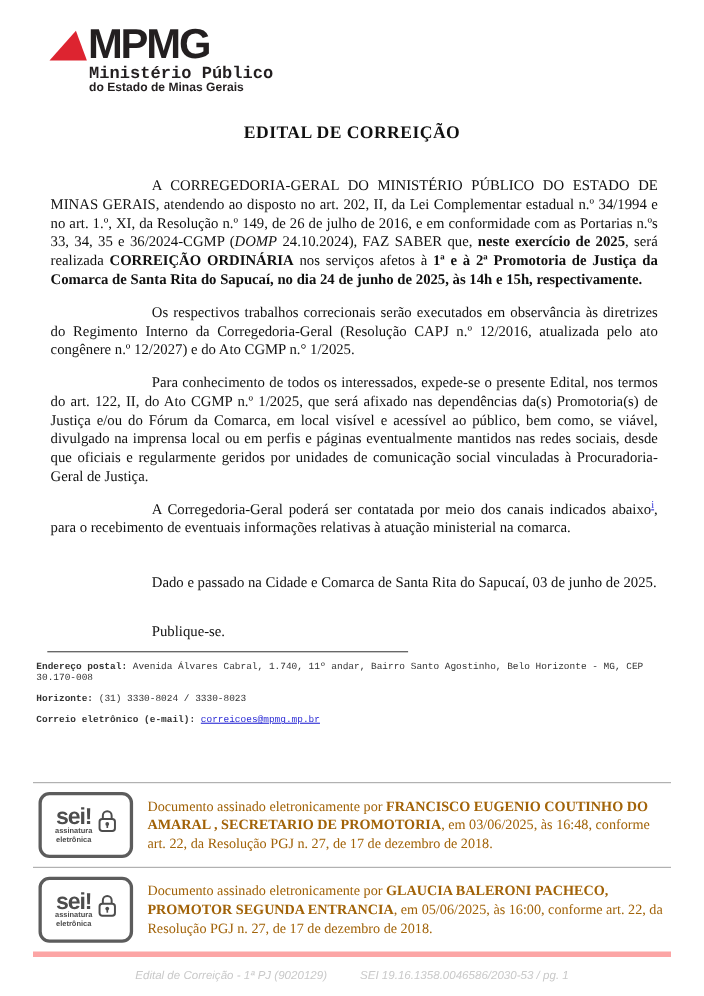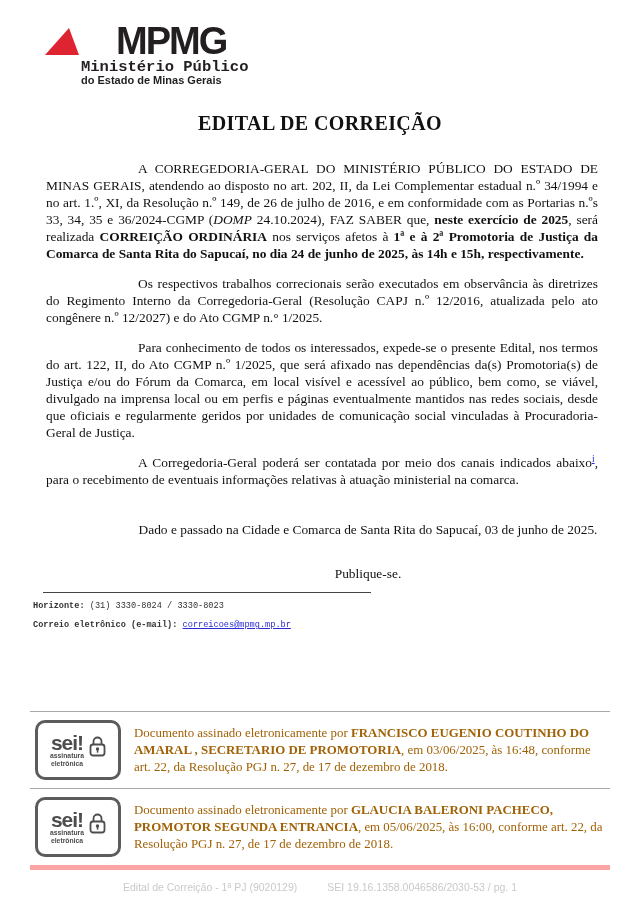--- a/index.html
+++ b/index.html
@@ -2,32 +2,32 @@
 <html><head>
 <meta charset="utf-8">
 <style>
   html,body{margin:0;padding:0;}
   body{width:640px;height:905px;background:#ffffff;font-family:"Liberation Serif",serif;color:#111;}
   .page{position:relative;width:640px;height:905px;overflow:hidden;background:#fff;}
 
   
   .logo{position:absolute;top:26px;left:44px;}
   .logo-top{display:flex;align-items:flex-end;}
-  .logo-acronym{font-family:"Liberation Sans",sans-serif;font-weight:bold;font-size:38px;line-height:30px;letter-spacing:-2px;color:#231f20;margin-left:36px;}
+  .logo-acronym{font-family:"Liberation Sans",sans-serif;font-weight:bold;font-size:38px;line-height:30px;letter-spacing:-2px;color:#231f20;}
   .logo-sub{margin-left:37px;font-family:"Liberation Sans",sans-serif;font-weight:bold;color:#231f20;}
   .logo-sub .l1{font-size:15.5px;line-height:16px;margin-top:3px;font-family:Liberation Mono, monospace;}
   .logo-sub .l2{font-size:11px;line-height:11px;}
 
   
-  .doc-title{position:absolute;top:112px;left:0;width:100%;text-align:center;font-weight:bold;font-size:20px;letter-spacing:0.4px;}
+  .doc-title{position:absolute;top:112px;left:0;width:100%;text-align:center;font-weight:bold;font-size:16px;letter-spacing:0.4px;}
 
   
   .content{position:absolute;top:160px;left:42px;width:556px;font-size:13.4px;line-height:17px;text-align:justify;}
   .content p{margin:0 0 13px 4px;text-indent:92px;}
-  .content p.no-justify{text-align:center;}
+  .content p.no-justify{text-align:left;}
   .p-date{margin-top:33px !important;}
   .p-publish{margin-top:27px !important;}
   .bold{font-weight:bold;}
   .italic{font-style:italic;}
   .sup-link{color:#2b2bd5;text-decoration:underline;font-size:9.5px;vertical-align:super;line-height:0;cursor:pointer;}
 
   
   .footnote{position:absolute;top:592px;left:33px;width:578px;font-family:"Liberation Mono","DejaVu Sans Mono",monospace;font-size:8.6px;color:#333;}
   .fn-rule{border:none;border-top:1px solid #444;width:328px;margin:0 0 8px 10px;}
   .fn-heading-row{margin-bottom:10px;}
@@ -41,21 +41,21 @@
   .sign-table{position:absolute;top:711px;left:30px;width:580px;border-bottom:5px solid #fca5a5;}
   .sig-row{display:flex;align-items:center;gap:13px;border-top:1px solid #a9a9a9;padding:8px 0 8px 5px;}
   .sei-badge{flex:0 0 auto;width:80px;height:54px;border:3px solid #5c5c5c;border-radius:10px;display:flex;align-items:center;justify-content:center;gap:5px;background:#fff;}
   .sei-col{display:flex;flex-direction:column;align-items:center;}
   .sei-brand{font-family:"Liberation Sans",sans-serif;font-weight:bold;font-size:21px;line-height:19px;letter-spacing:-1px;color:#4d4d4d;}
   .sei-sub{font-family:"Liberation Sans",sans-serif;font-weight:bold;font-size:6.8px;line-height:7.5px;color:#4d4d4d;text-align:center;}
   .sei-lock{margin-top:-8px;}
   .sig-text{font-size:12.9px;line-height:17px;text-align:left;color:#a16207;}
 
   
-  .page-footer{position:absolute;top:881px;left:0;width:100%;display:flex;justify-content:center;gap:30px;font-family:"Liberation Sans",sans-serif;font-size:10.5px;color:#c9c9c9;}
+  .page-footer{position:absolute;top:881px;left:0;width:100%;display:flex;justify-content:center;gap:30px;font-family:"Liberation Sans",sans-serif;font-size:10.5px;color:#c9c9c9;font-style:italic;}
 </style>
 </head>
 <body>
 
 <div class="page">
 
   <div class="logo">
     <div class="logo-top">
       <svg width="36" height="29" viewBox="0 0 36 29" aria-hidden="true">
         <polygon points="1,28 25,1 35,28" fill="#dd2430"></polygon>
@@ -79,20 +79,21 @@
 
     <p><span>A Corregedoria-Geral poderá ser contatada por meio dos canais indicados abaixo</span><a class="sup-link">i</a><span>, para o recebimento de eventuais informações relativas à atuação ministerial na comarca.</span></p>
 
     <p class="no-justify p-date">Dado e passado na Cidade e Comarca de Santa Rita do Sapucaí, 03 de junho de 2025.</p>
 
     <p class="no-justify p-publish">Publique-se.</p>
   </div>
 
   <div class="footnote">
     <hr class="fn-rule">
+    <div class="fn-line"><span class="fn-label">Endereço postal:</span><span> Avenida Álvares Cabral, 1.740, 11º andar, Bairro Santo Agostinho, Belo Horizonte - MG, CEP 30.170-008</span></div>
     <div class="fn-line"><span class="fn-label">Horizonte:</span><span> (31) 3330-8024 / 3330-8023</span></div>
     <div class="fn-line"><span class="fn-label">Correio eletrônico (e-mail):</span><span> </span><a class="fn-email">correicoes@mpmg.mp.br</a></div>
   </div>
 
   <div class="sign-table">
 
     <div class="sig-row">
       <div class="sei-badge">
         <div class="sei-col">
           <div class="sei-brand">sei!</div>

